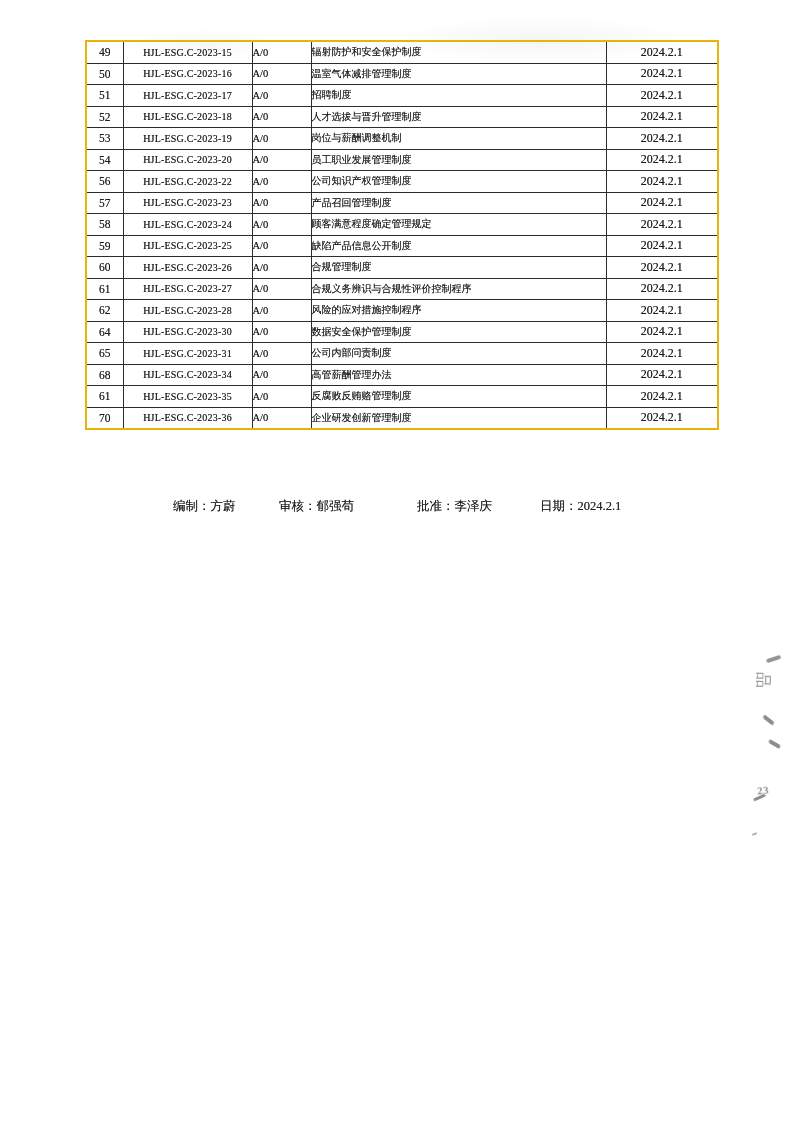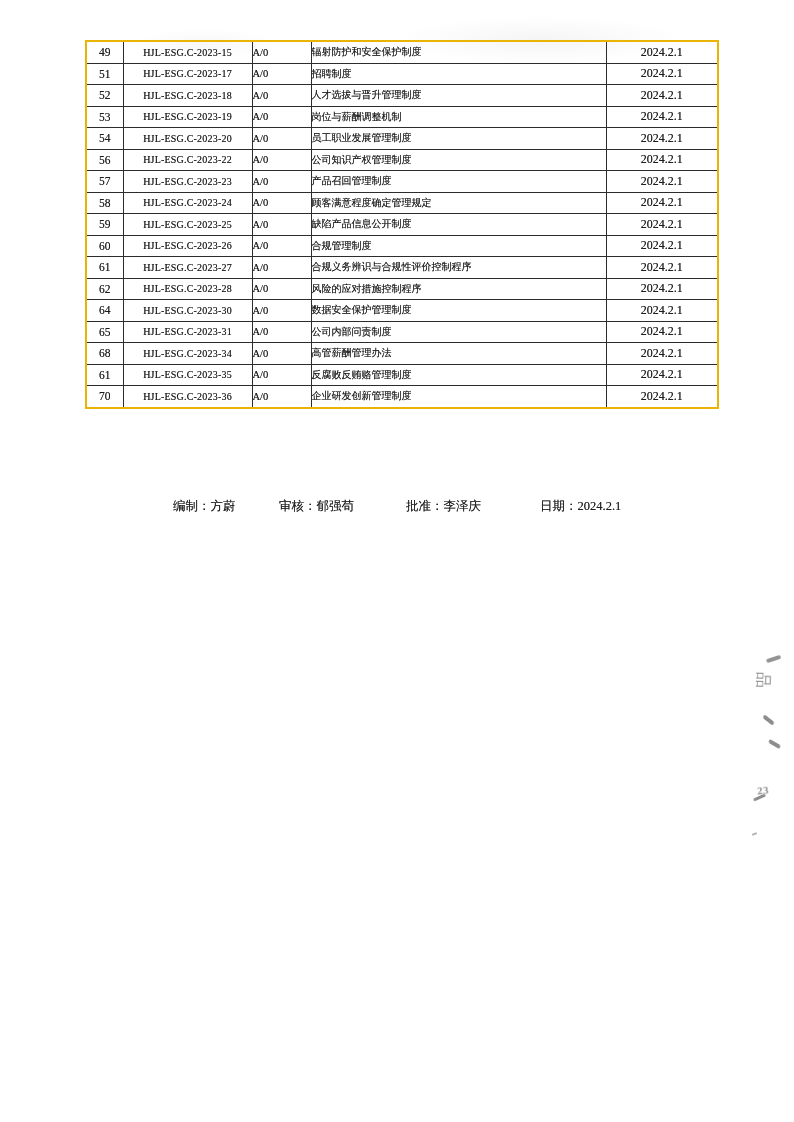--- a/index.html
+++ b/index.html
@@ -66,21 +66,21 @@
     left: 0;
     width: 794px;
     height: 18px;
     font-size: 12.5px;
     filter: blur(0.24px);
     text-shadow: 0 0 0.5px rgba(25,25,25,0.6);
   }
   .footer-item { position: absolute; white-space: nowrap; }
   .footer-item-1 { left: 144px; margin-left: 29px; }
   .footer-item-2 { left: 279px; }
-  .footer-item-3 { left: 406px; }
+  .footer-item-3 { left: 417px; }
   .footer-item-4 { left: 540px; }
 
   
   .artifact { position: absolute; color: #8f8f8f; filter: blur(0.5px); pointer-events: none; }
   .artifact-dash-1 {
     left: 766px; top: 657px; width: 15px; height: 3.5px;
     background: #949494; transform: rotate(-18deg); border-radius: 2px;
   }
   .artifact-stamp {
     left: 754px; top: 670px; font-size: 16px;
@@ -122,20 +122,27 @@
     </colgroup>
     <tbody id="table-body">
     <tr>
       <td class="c-no">49</td>
       <td class="c-code">HJL-ESG.C-2023-15</td>
       <td class="c-ver">A/0</td>
       <td class="c-title">辐射防护和安全保护制度</td>
       <td class="c-date">2024.2.1</td>
     </tr>
 
+    <tr>
+      <td class="c-no">50</td>
+      <td class="c-code">HJL-ESG.C-2023-16</td>
+      <td class="c-ver">A/0</td>
+      <td class="c-title">温室气体减排管理制度</td>
+      <td class="c-date">2024.2.1</td>
+    </tr>
 
     <tr>
       <td class="c-no">51</td>
       <td class="c-code">HJL-ESG.C-2023-17</td>
       <td class="c-ver">A/0</td>
       <td class="c-title">招聘制度</td>
       <td class="c-date">2024.2.1</td>
     </tr>
 
     <tr>

